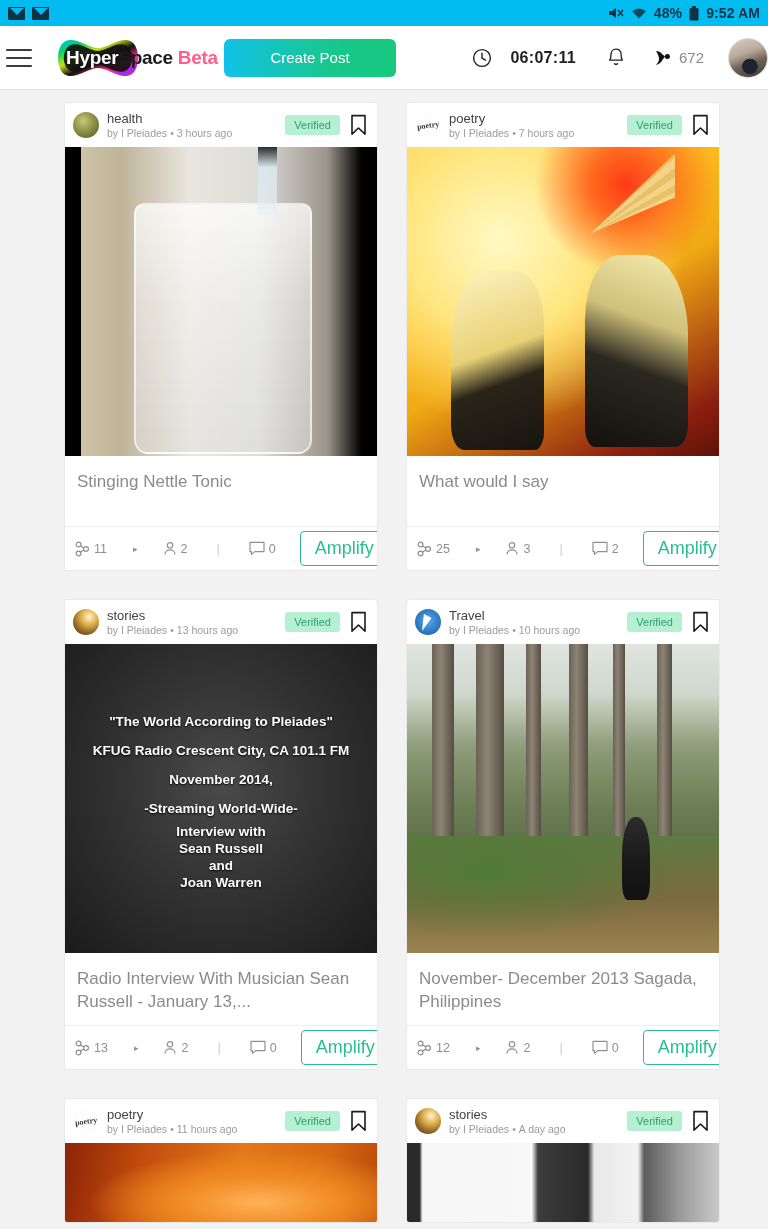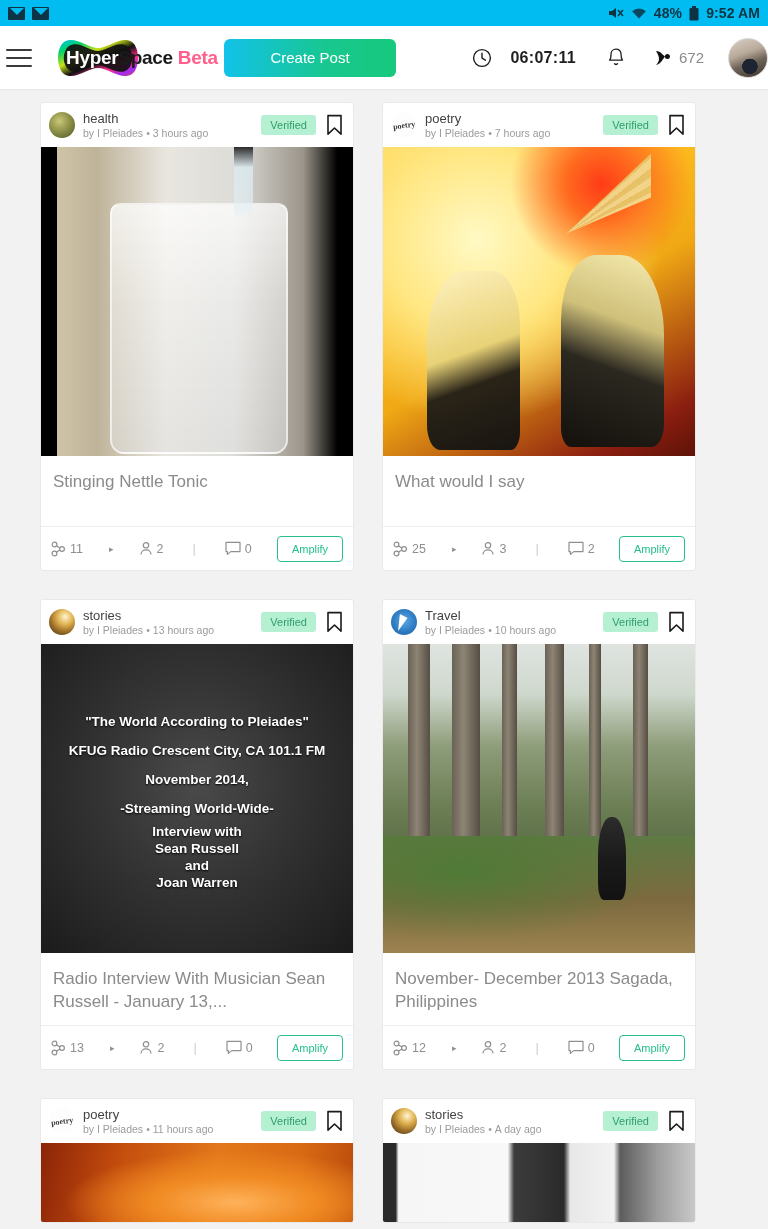--- a/index.html
+++ b/index.html
@@ -104,20 +104,21 @@
     position: relative;
     cursor: pointer;
   }
 
   
   .feed {
     padding: 12px 40px 0 40px;
     display: flex;
     flex-wrap: wrap;
     gap: 28px 28px;
+    margin-left: 24px;
   }
   .card {
     width: 314px;
     background: #ffffff;
     border: 1px solid #e9e9e9;
     border-radius: 3px;
     display: flex;
     flex-direction: column;
     overflow: hidden;
   }
@@ -271,21 +272,21 @@
   }
   .stat { display: flex; align-items: center; gap: 4px; color: #8f8f8f; font-size: 12.5px; }
   .stat svg { display: block; }
   .caret { color: #8f8f8f; font-size: 9px; margin: 0 1px 0 2px; }
   .sep { color: #cfcfcf; font-size: 13px; margin: 0 5px; }
   .amplify {
     margin-left: auto;
     border: 1px solid #27c08a;
     color: #27c08a;
     background: #fff;
-    font-size: 11px;
+    font-size: 18px;
     padding: 6px 14px;
     border-radius: 4px;
     font-family: "Liberation Sans", sans-serif;
     cursor: pointer;
   }
 </style>
 </head>
 <body>
 
 <div class="statusbar">

